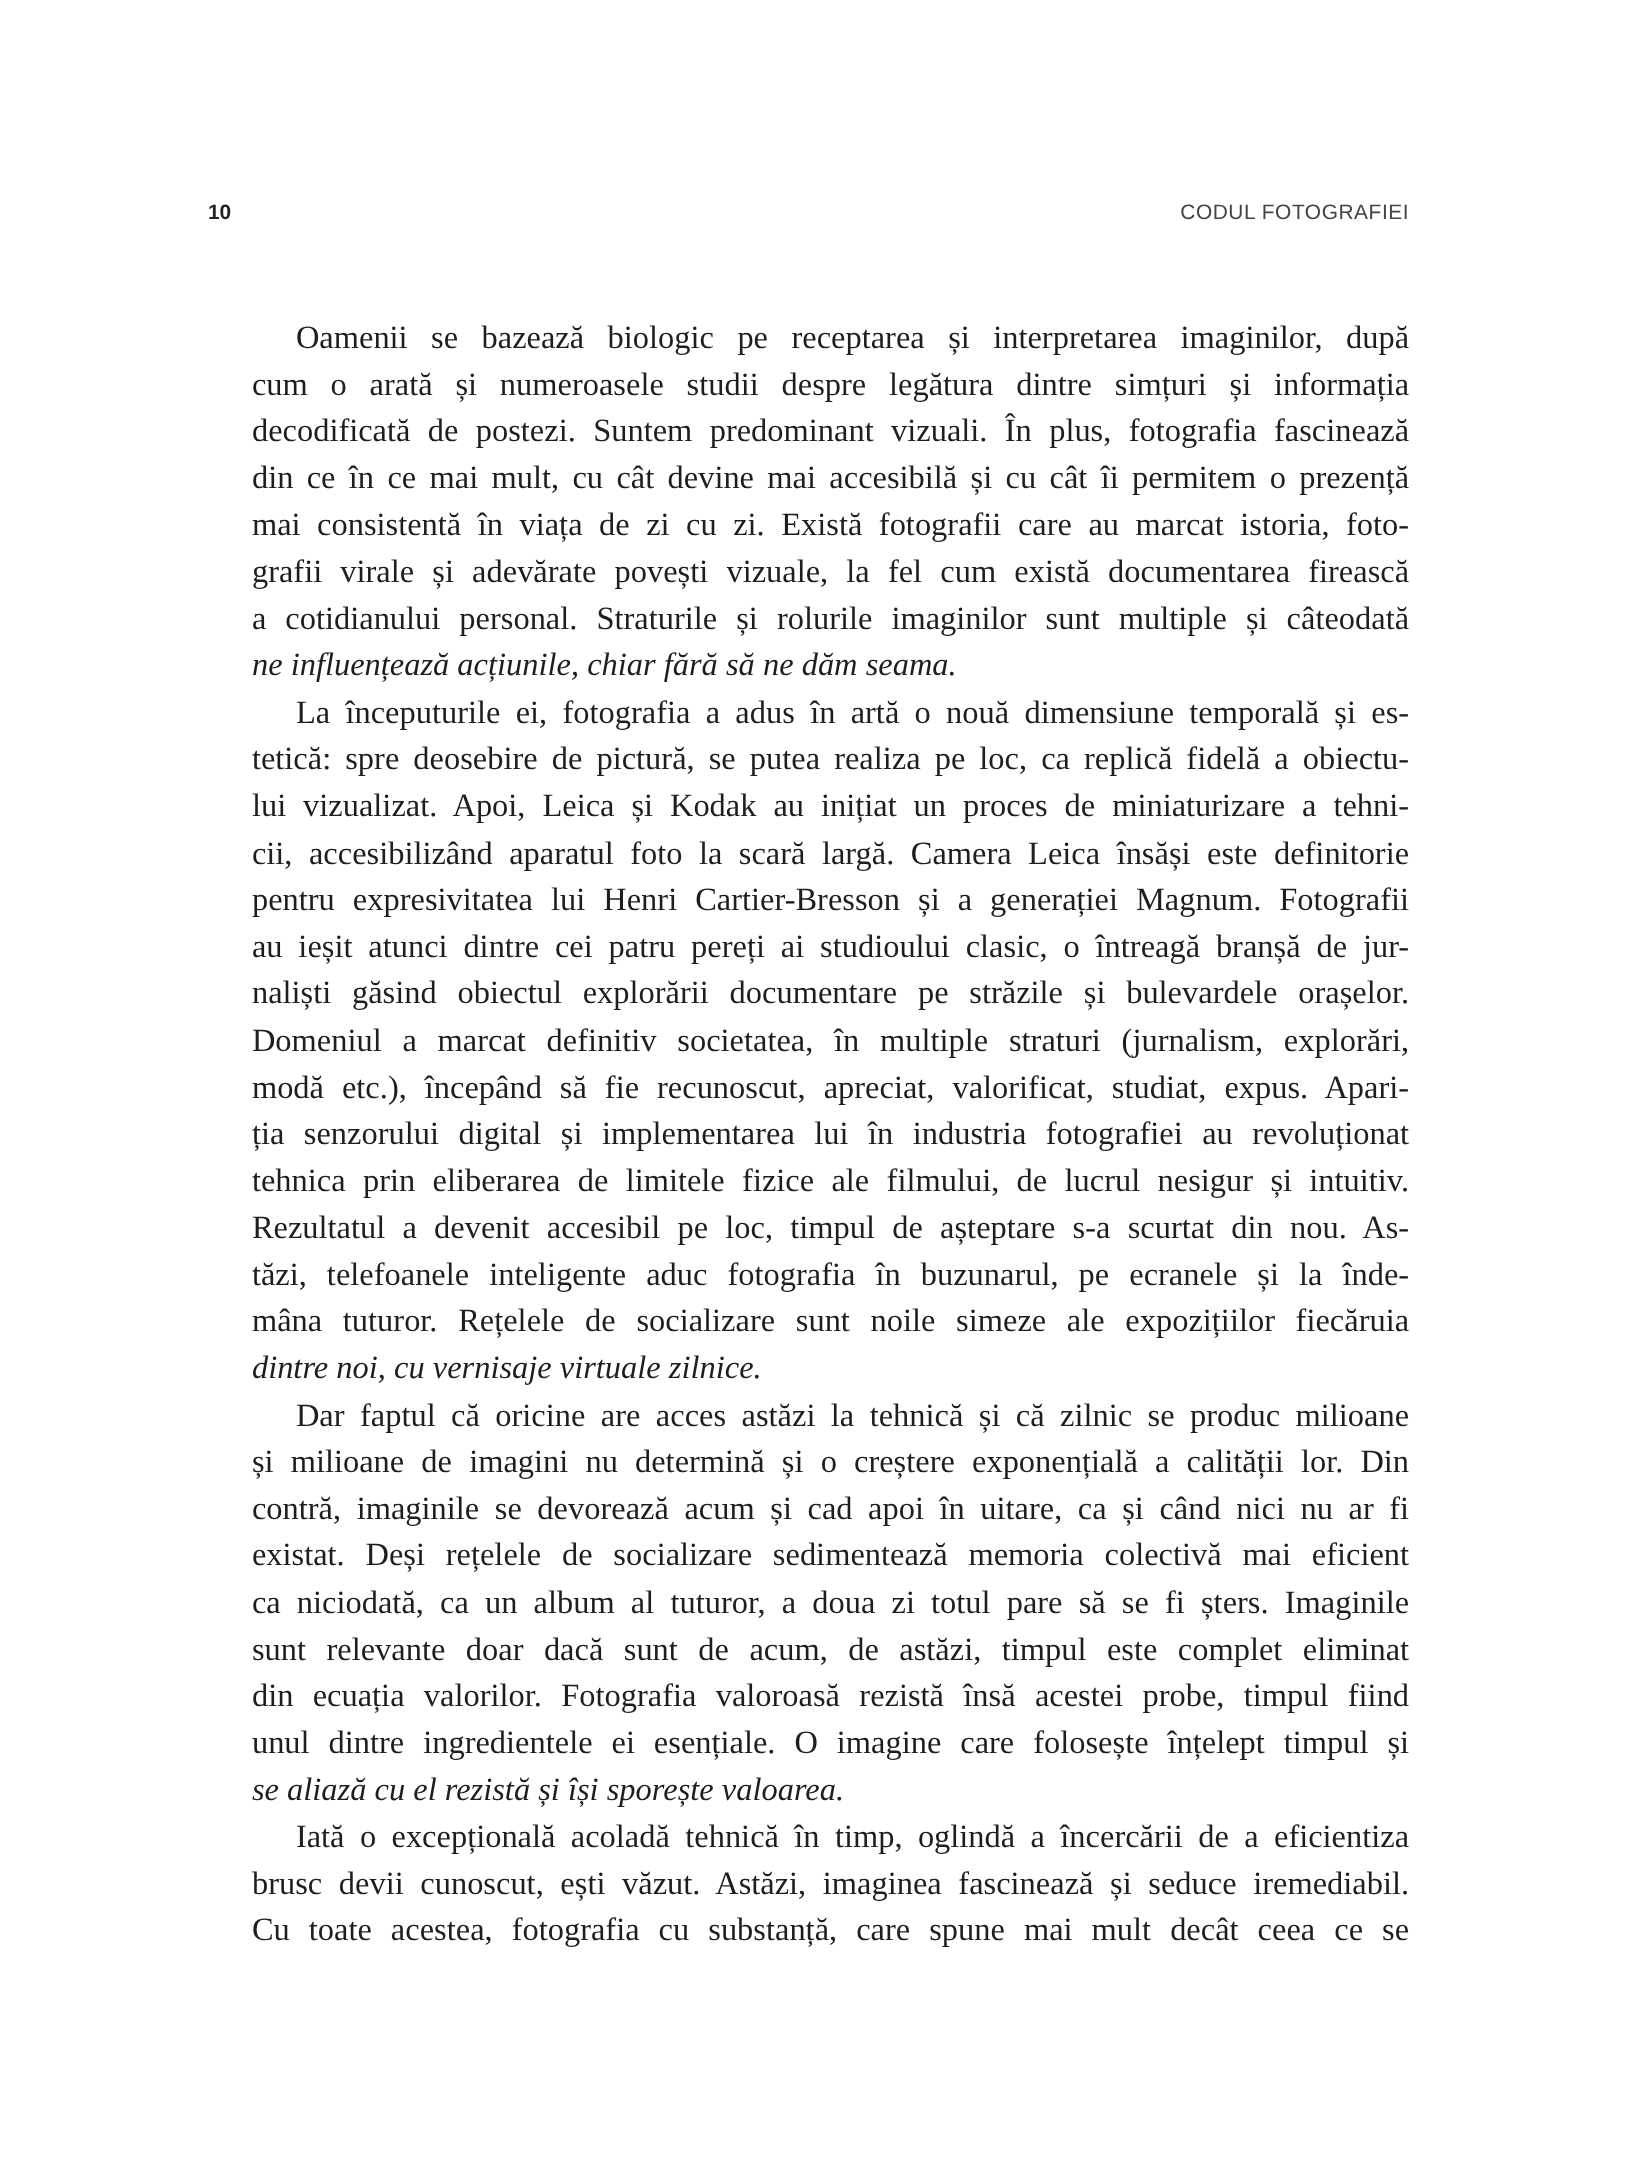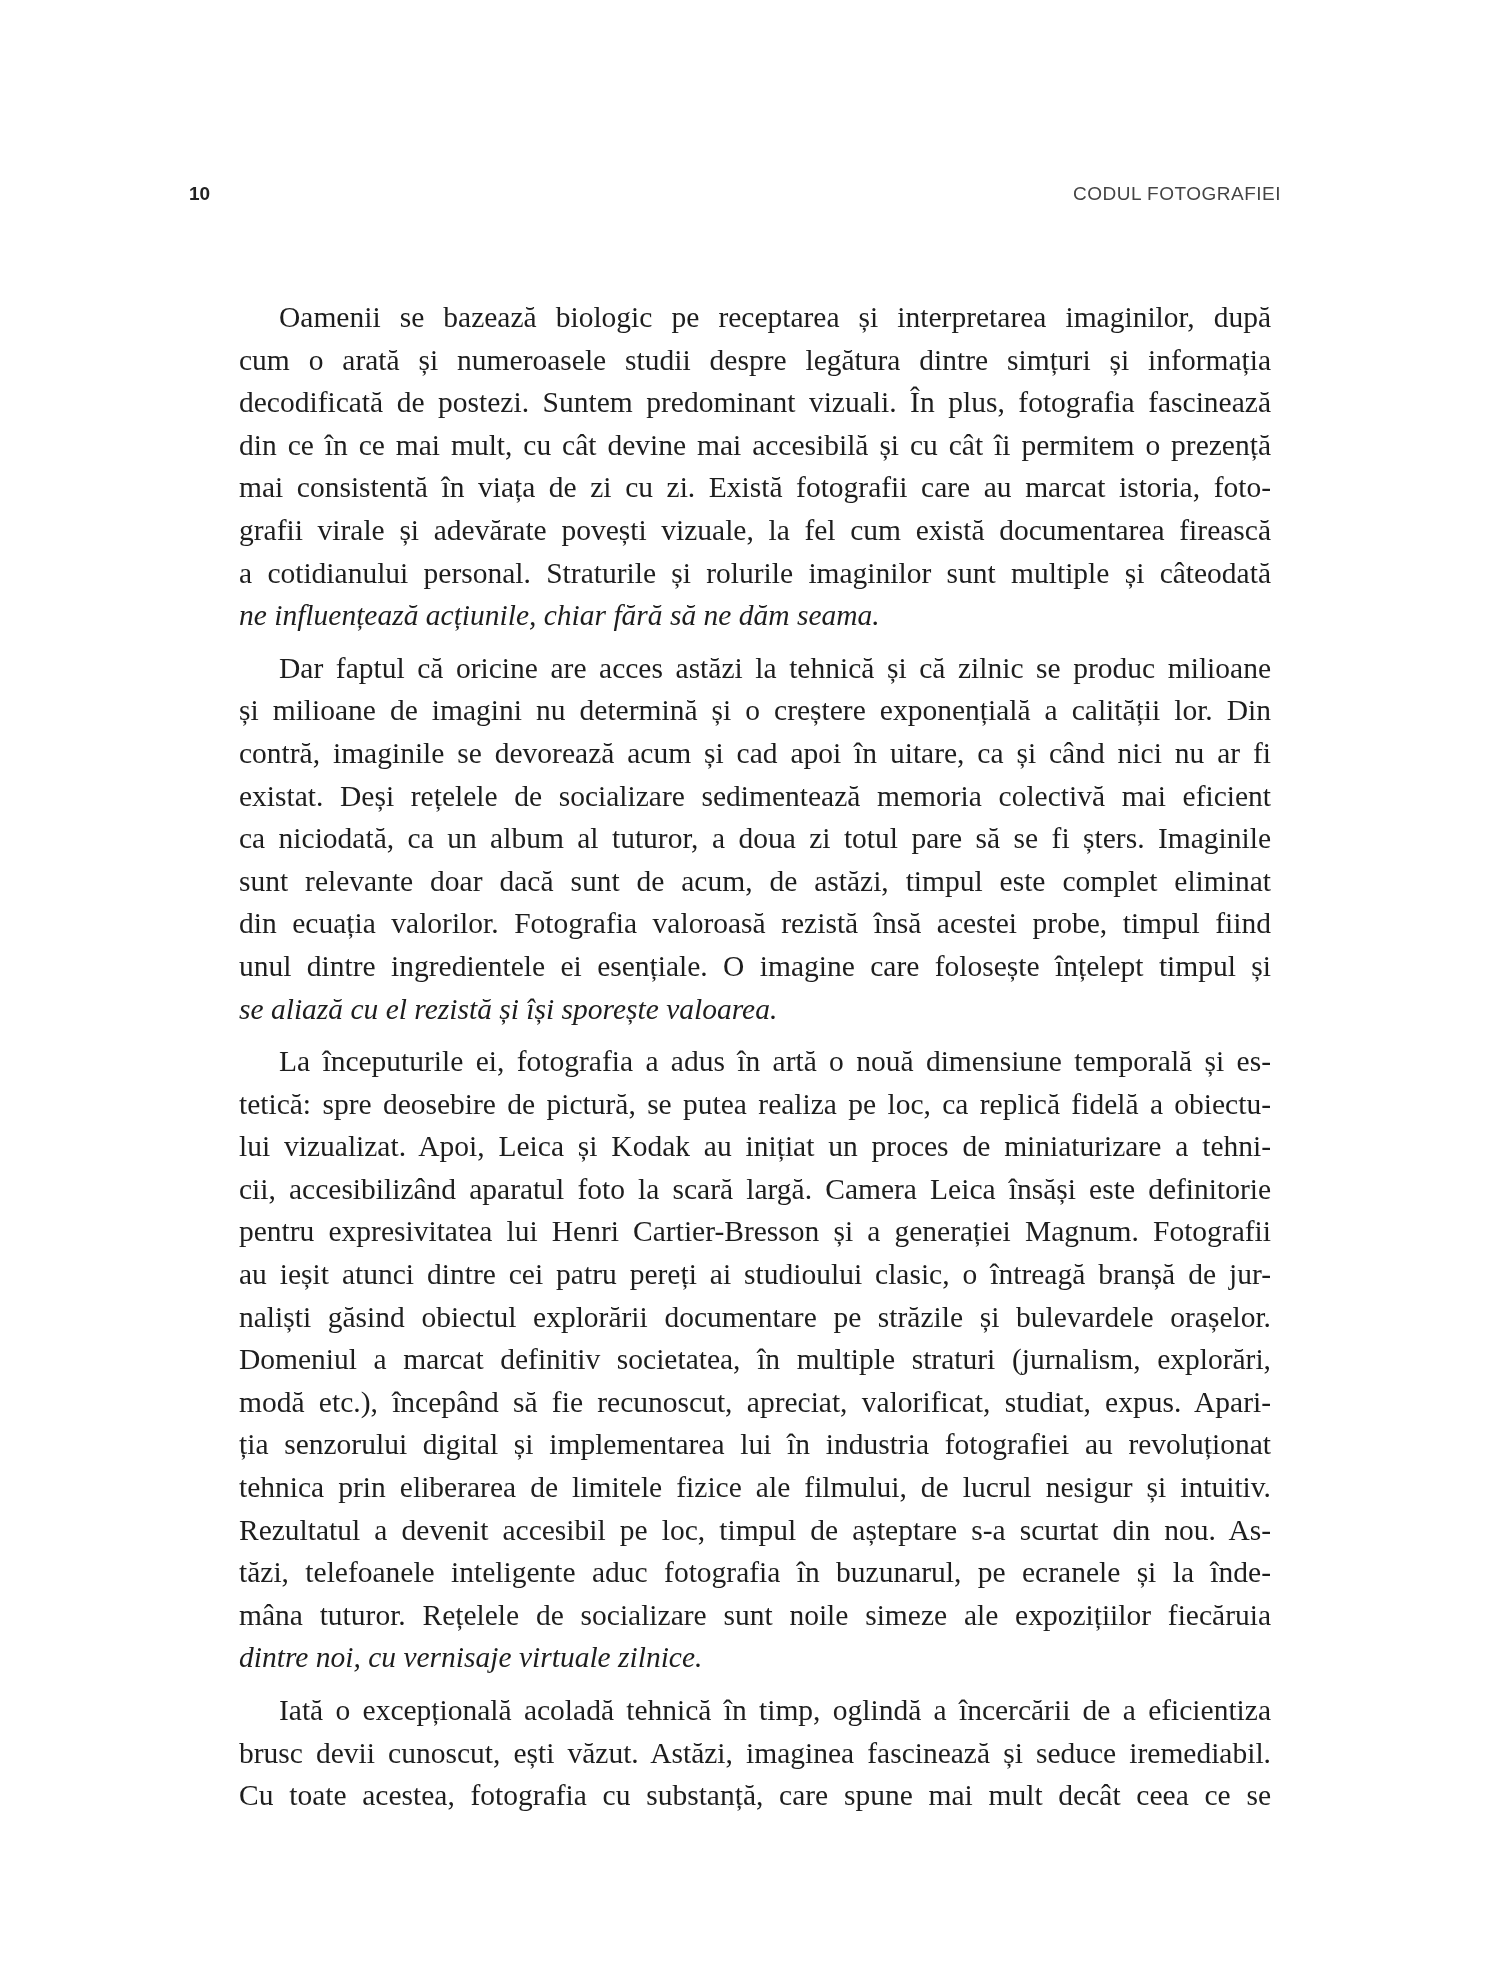--- a/index.html
+++ b/index.html
@@ -9,21 +9,21 @@
     position: absolute; left: 189px; top: 183px; width: 1092px; height: 30px;
     font-family: "Liberation Sans", sans-serif; font-size: 19px; color: #333;
   }
   .page-number { position: absolute; left: 0; top: 0; font-weight: bold; color: #222; }
   .running-title { position: absolute; right: 0; top: 0; letter-spacing: 0.5px; color: #444; }
   .body-text {
     position: absolute; left: 189px; top: 286px; width: 1092px;
     font-family: "Liberation Serif", serif; font-size: 29.5px; line-height: 42.6px;
     color: #1e1e1e; text-align: justify; hyphens: manual;
   }
-  .para { margin: 10px; text-indent: 40px; }
+  .para { margin: 0; text-indent: 40px; }
   .line { display: block; text-align: justify; text-align-last: justify; white-space: nowrap; height: 42.6px; overflow: visible; }
   .line.last { text-align-last: left; font-style: italic; }
   .line.indent { padding-left: 40px; }
 </style>
 </head>
 <body>
 
 <div class="page">
   <div class="running-header">
     <span class="page-number">10</span>
@@ -35,46 +35,46 @@
       <span class="line indent">Oamenii se bazează biologic pe receptarea și interpretarea imaginilor, după</span>
       <span class="line">cum o arată și numeroasele studii despre legătura dintre simțuri și informația</span>
       <span class="line">decodificată de postezi. Suntem predominant vizuali. În plus, fotografia fascinează</span>
       <span class="line">din ce în ce mai mult, cu cât devine mai accesibilă și cu cât îi permitem o prezență</span>
       <span class="line">mai consistentă în viața de zi cu zi. Există fotografii care au marcat istoria, foto-</span>
       <span class="line">grafii virale și adevărate povești vizuale, la fel cum există documentarea firească</span>
       <span class="line">a cotidianului personal. Straturile și rolurile imaginilor sunt multiple și câteodată</span>
       <span class="line last">ne influențează acțiunile, chiar fără să ne dăm seama.</span>
     </div>
     <div class="para">
-      <span class="line indent">Dar faptul că oricine are acces astăzi la tehnică și că zilnic se produc milioane</span>
-      <span class="line">și milioane de imagini nu determină și o creștere exponențială a calității lor. Din</span>
-      <span class="line">contră, imaginile se devorează acum și cad apoi în uitare, ca și când nici nu ar fi</span>
-      <span class="line">existat. Deși rețelele de socializare sedimentează memoria colectivă mai eficient</span>
-      <span class="line">ca niciodată, ca un album al tuturor, a doua zi totul pare să se fi șters. Imaginile</span>
-      <span class="line">sunt relevante doar dacă sunt de acum, de astăzi, timpul este complet eliminat</span>
-      <span class="line">din ecuația valorilor. Fotografia valoroasă rezistă însă acestei probe, timpul fiind</span>
-      <span class="line">unul dintre ingredientele ei esențiale. O imagine care folosește înțelept timpul și</span>
-      <span class="line last">se aliază cu el rezistă și își sporește valoarea.</span>
-    </div>
-    <div class="para">
       <span class="line indent">La începuturile ei, fotografia a adus în artă o nouă dimensiune temporală și es-</span>
       <span class="line">tetică: spre deosebire de pictură, se putea realiza pe loc, ca replică fidelă a obiectu-</span>
       <span class="line">lui vizualizat. Apoi, Leica și Kodak au inițiat un proces de miniaturizare a tehni-</span>
       <span class="line">cii, accesibilizând aparatul foto la scară largă. Camera Leica însăși este definitorie</span>
       <span class="line">pentru expresivitatea lui Henri Cartier-Bresson și a generației Magnum. Fotografii</span>
       <span class="line">au ieșit atunci dintre cei patru pereți ai studioului clasic, o întreagă branșă de jur-</span>
       <span class="line">naliști găsind obiectul explorării documentare pe străzile și bulevardele orașelor.</span>
       <span class="line">Domeniul a marcat definitiv societatea, în multiple straturi (jurnalism, explorări,</span>
       <span class="line">modă etc.), începând să fie recunoscut, apreciat, valorificat, studiat, expus. Apari-</span>
       <span class="line">ția senzorului digital și implementarea lui în industria fotografiei au revoluționat</span>
       <span class="line">tehnica prin eliberarea de limitele fizice ale filmului, de lucrul nesigur și intuitiv.</span>
       <span class="line">Rezultatul a devenit accesibil pe loc, timpul de așteptare s-a scurtat din nou. As-</span>
       <span class="line">tăzi, telefoanele inteligente aduc fotografia în buzunarul, pe ecranele și la înde-</span>
       <span class="line">mâna tuturor. Rețelele de socializare sunt noile simeze ale expozițiilor fiecăruia</span>
       <span class="line last">dintre noi, cu vernisaje virtuale zilnice.</span>
     </div>
     <div class="para">
+      <span class="line indent">Dar faptul că oricine are acces astăzi la tehnică și că zilnic se produc milioane</span>
+      <span class="line">și milioane de imagini nu determină și o creștere exponențială a calității lor. Din</span>
+      <span class="line">contră, imaginile se devorează acum și cad apoi în uitare, ca și când nici nu ar fi</span>
+      <span class="line">existat. Deși rețelele de socializare sedimentează memoria colectivă mai eficient</span>
+      <span class="line">ca niciodată, ca un album al tuturor, a doua zi totul pare să se fi șters. Imaginile</span>
+      <span class="line">sunt relevante doar dacă sunt de acum, de astăzi, timpul este complet eliminat</span>
+      <span class="line">din ecuația valorilor. Fotografia valoroasă rezistă însă acestei probe, timpul fiind</span>
+      <span class="line">unul dintre ingredientele ei esențiale. O imagine care folosește înțelept timpul și</span>
+      <span class="line last">se aliază cu el rezistă și își sporește valoarea.</span>
+    </div>
+    <div class="para">
       <span class="line indent">Iată o excepțională acoladă tehnică în timp, oglindă a încercării de a eficientiza</span>
       <span class="line">brusc devii cunoscut, ești văzut. Astăzi, imaginea fascinează și seduce iremediabil.</span>
       <span class="line">Cu toate acestea, fotografia cu substanță, care spune mai mult decât ceea ce se</span>
     </div>
   </div>
 </div>
 
 </body></html>

